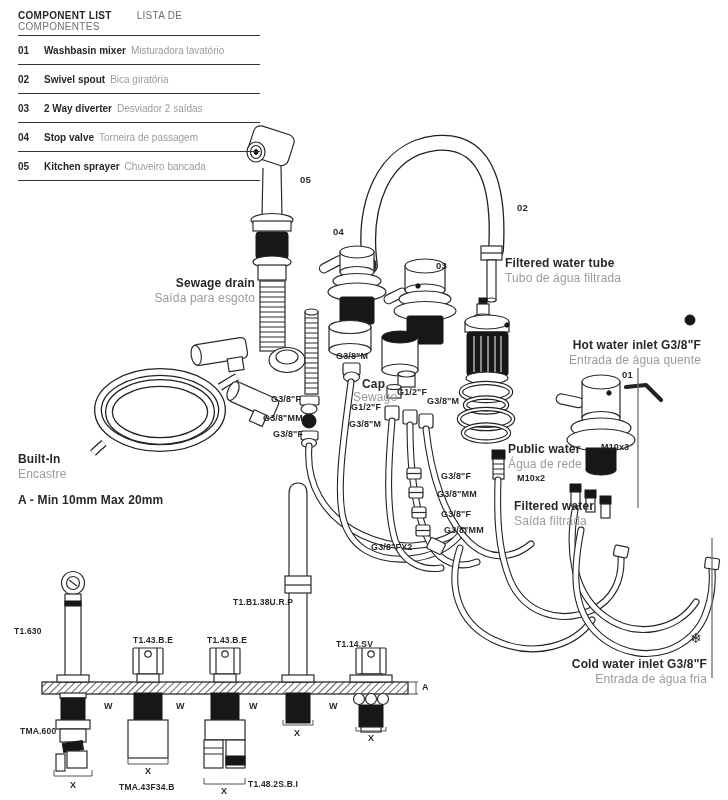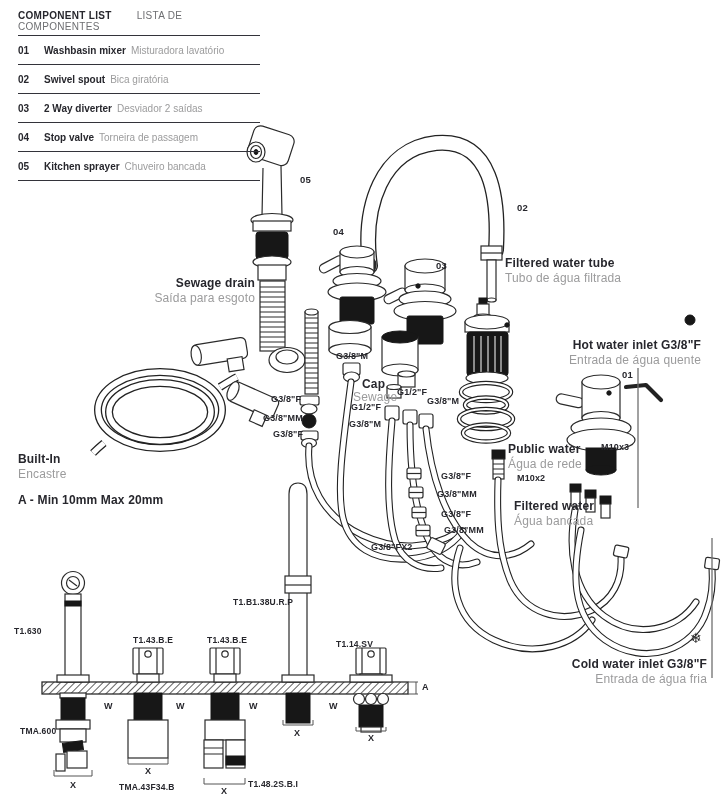--- a/index.html
+++ b/index.html
@@ -376,21 +376,21 @@
 <div class="lbl ra" style="right:21px;top:657px">
   <span>Cold water inlet G3/8"F</span>
   <span class="lblpt">Entrada de água fria</span>
 </div>
 <div class="lbl" style="left:508px;top:442px">
   <span>Public water</span>
   <span class="lblpt">Água de rede</span>
 </div>
 <div class="lbl" style="left:514px;top:499px">
   <span>Filtered water</span>
-  <span class="lblpt">Água bancada</span>
+  <span class="lblpt">Saída filtrada</span>
 </div>
 <span class="lbl" style="left:362px;top:377px">Cap</span>
 <span class="lbl lblpt" style="left:353px;top:390px;position:absolute">Sewage</span>
 
 <span class="lbl fit" style="left:336px;top:351px">G3/8"M</span>
 <span class="lbl fit" style="left:397px;top:387px">G1/2"F</span>
 <span class="lbl fit" style="left:427px;top:396px">G3/8"M</span>
 <span class="lbl fit" style="left:351px;top:402px">G1/2"F</span>
 <span class="lbl fit" style="left:349px;top:419px">G3/8"M</span>
 <span class="lbl fit" style="left:271px;top:394px">G3/8"F</span>

